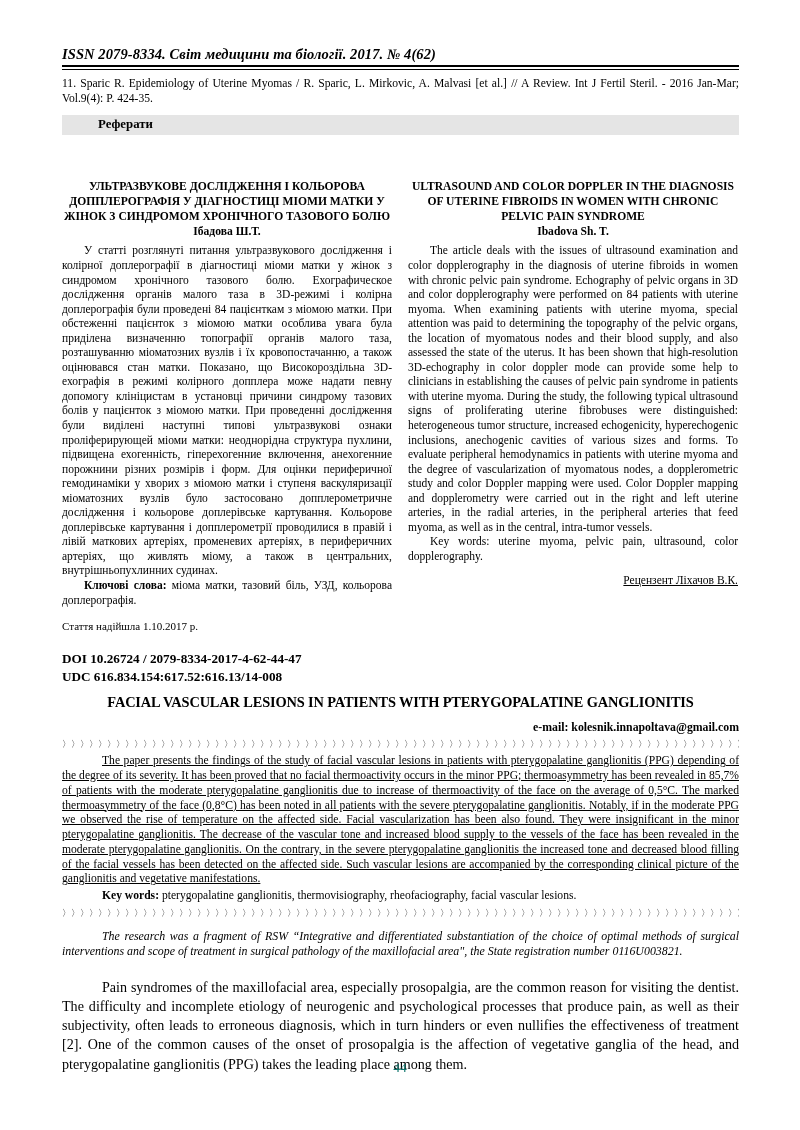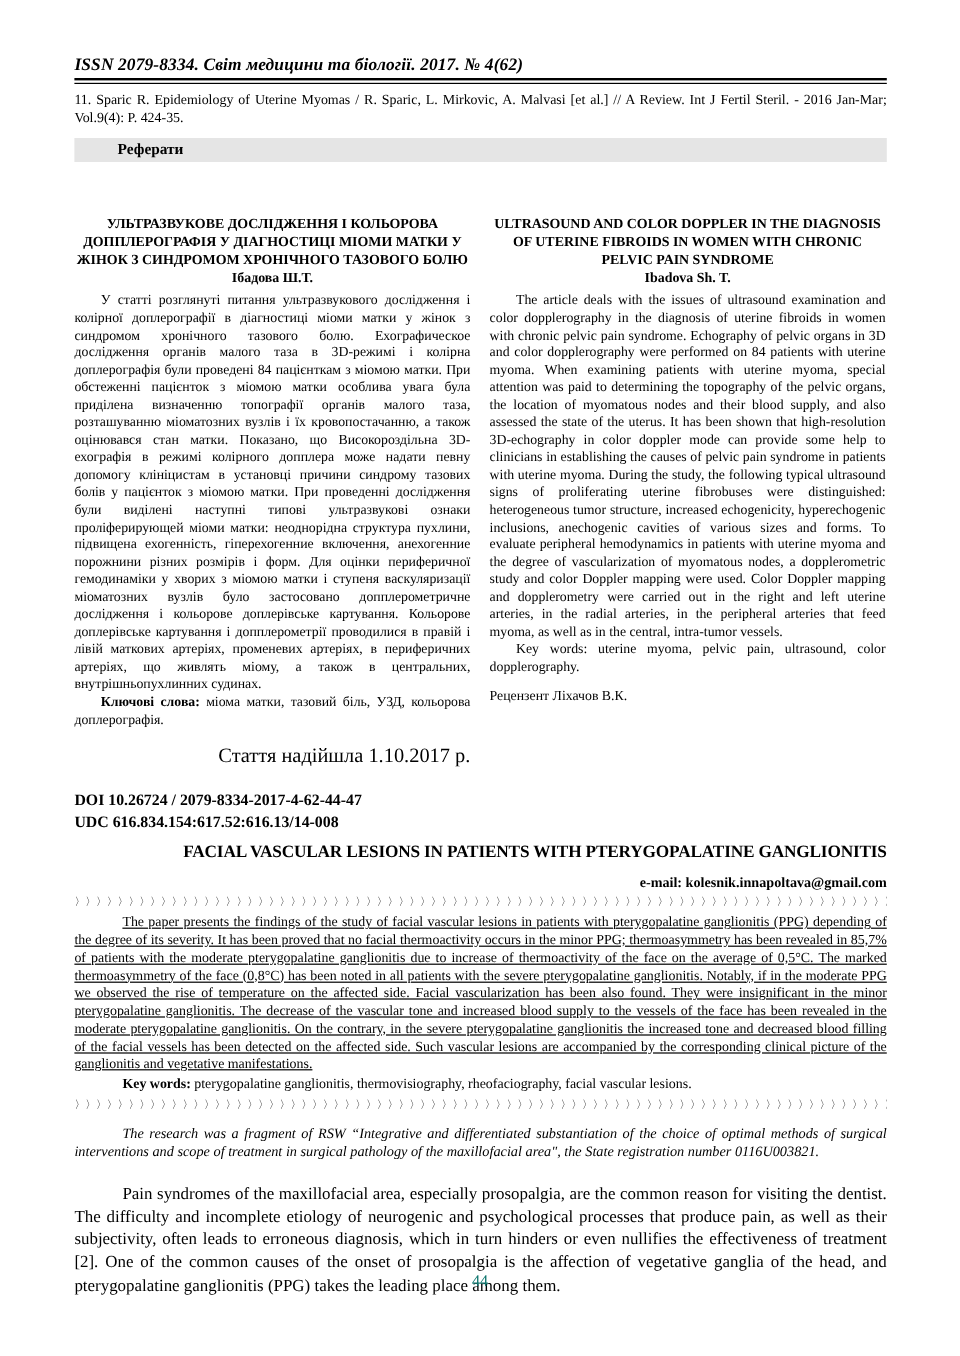--- a/index.html
+++ b/index.html
@@ -92,27 +92,28 @@
   .abs-body {
     font-size: 11.5px;
     line-height: 1.265;
     text-align: justify;
     text-indent: 22px;
     margin-top: 4px;
   }
   .abs-body p { margin: 0; }
   .kw { font-weight: bold; }
   .abs-right-end {
-    text-align: left;
+    text-align: right;
     font-size: 11.5px;
     margin-top: 11px;
+    text-decoration: underline;
   }
   .abs-left-end {
-    text-align: right;
-    font-size: 17px;
+    text-align: left;
+    font-size: 11px;
     margin-top: 13px;
   }
 
   
   .doi-block {
     margin-top: 18px;
     font-weight: bold;
     font-size: 13.2px;
     line-height: 1.33;
   }
@@ -122,21 +123,21 @@
     margin-top: 11px;
     padding: 3px 0 4px 0;
     text-align: center;
     font-weight: bold;
     font-size: 13px;
     line-height: 1.42;
   }
 
   .art-title {
     margin-top: 9px;
-    text-align: right;
+    text-align: center;
     font-weight: bold;
     font-size: 14.4px;
     letter-spacing: -0.15px;
   }
   .email {
     margin-top: 9px;
     text-align: right;
     font-weight: bold;
     font-size: 11.8px;
   }

